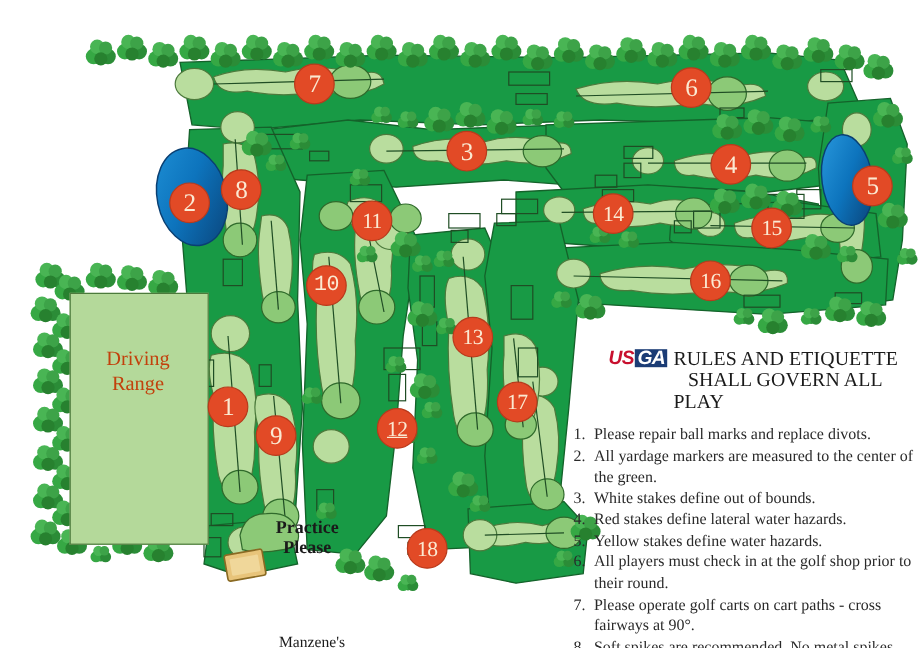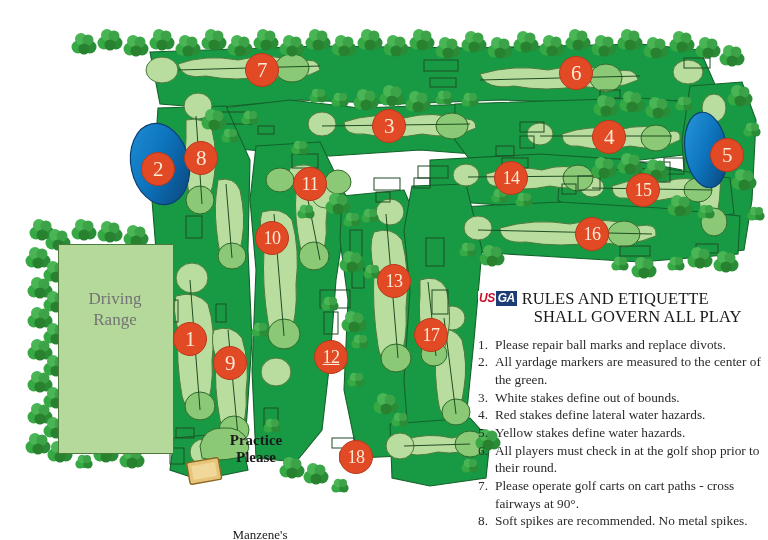--- a/index.html
+++ b/index.html
@@ -57,21 +57,21 @@
     z-index: 12;
   }
   #driving-range-label {
     position: absolute;
     left: 58px;
     top: 288px;
     width: 114px;
     text-align: center;
     font-family: "Liberation Serif", serif;
     font-size: 17px;
-    color: #737373;
+    color: #c2410c;
     line-height: 1.25;
     z-index: 20;
   }
   #driving-range-label .dr-line { display: block; }
 
   
   .map-label {
     position: absolute;
     font-family: "Liberation Serif", serif;
     color: #1a1a1a;
@@ -109,25 +109,26 @@
     align-items: flex-start;
     gap: 5px;
   }
   #usga-logo {
     display: inline-block;
     margin-top: 1px;
     flex: 0 0 auto;
     height: 15px;
     line-height: 15px;
     font-family: "Liberation Sans", sans-serif;
-    font-size: 12px;
+    font-size: 16px;
     font-weight: bold;
     font-style: italic;
     letter-spacing: -0.5px;
     white-space: nowrap;
+    padding-left: 28px;
   }
   #usga-logo .usga-us {
     display: inline-block;
     color: #c8102e;
     background: #ffffff;
     padding: 0 1px;
   }
   #usga-logo .usga-ga {
     display: inline-block;
     color: #ffffff;
@@ -527,21 +528,21 @@
   <div id="hole-markers">
       <div class="hole-marker" style="left: 190px; top: 339px;">1</div>
       <div class="hole-marker" style="left: 158px; top: 169px;">2</div>
       <div class="hole-marker" style="left: 389px; top: 126px;">3</div>
       <div class="hole-marker" style="left: 609px; top: 137px;">4</div>
       <div class="hole-marker" style="left: 727px; top: 155px;">5</div>
       <div class="hole-marker" style="left: 576px; top: 73px;">6</div>
       <div class="hole-marker" style="left: 262px; top: 70px;">7</div>
       <div class="hole-marker" style="left: 201px; top: 158px;">8</div>
       <div class="hole-marker" style="left: 230px; top: 363px;">9</div>
-      <div class="hole-marker two-digit" style="left: 272px; top: 238px;">10</div>
+      <div class="hole-marker two-digit" style="left: 272px; top: 238px; font-family: Liberation Mono, monospace;">10</div>
       <div class="hole-marker two-digit" style="left: 310px; top: 184px;">11</div>
       <div class="hole-marker two-digit" style="left: 331px; top: 357px; text-decoration: underline;">12</div>
       <div class="hole-marker two-digit" style="left: 394px; top: 281px;">13</div>
       <div class="hole-marker two-digit" style="left: 511px; top: 178px;">14</div>
       <div class="hole-marker two-digit" style="left: 643px; top: 190px;">15</div>
       <div class="hole-marker two-digit" style="left: 592px; top: 234px;">16</div>
       <div class="hole-marker two-digit" style="left: 431px; top: 335px;">17</div>
       <div class="hole-marker two-digit" style="left: 356px; top: 457px;">18</div>
     </div>
 

